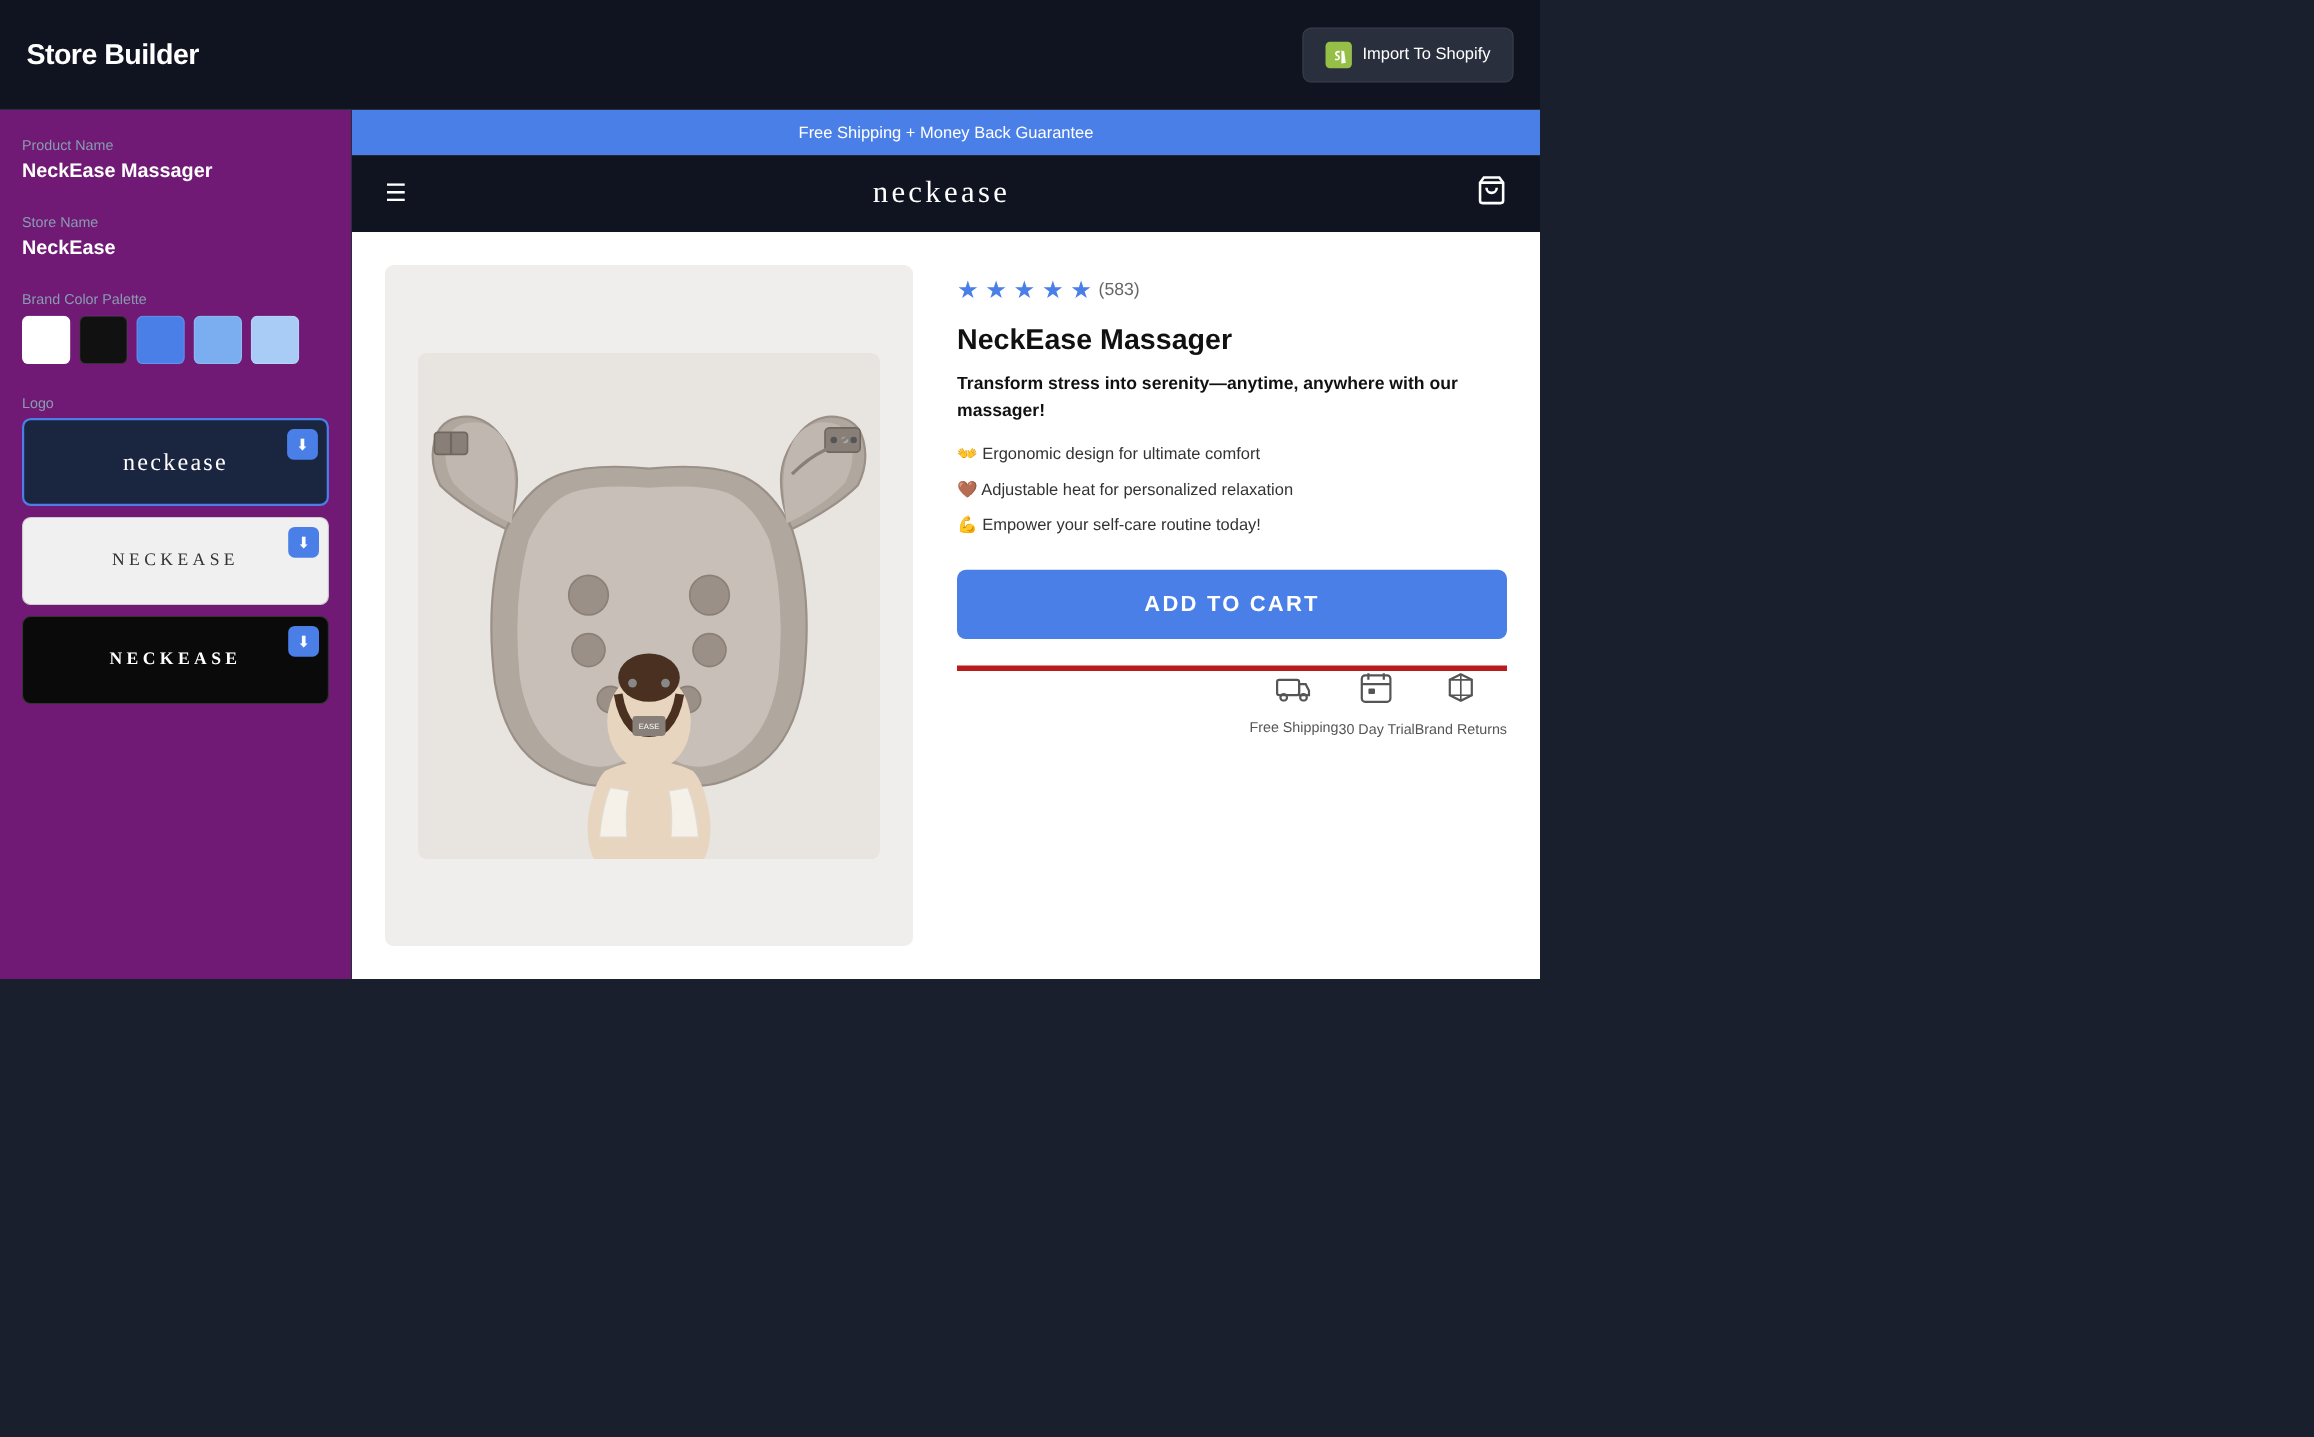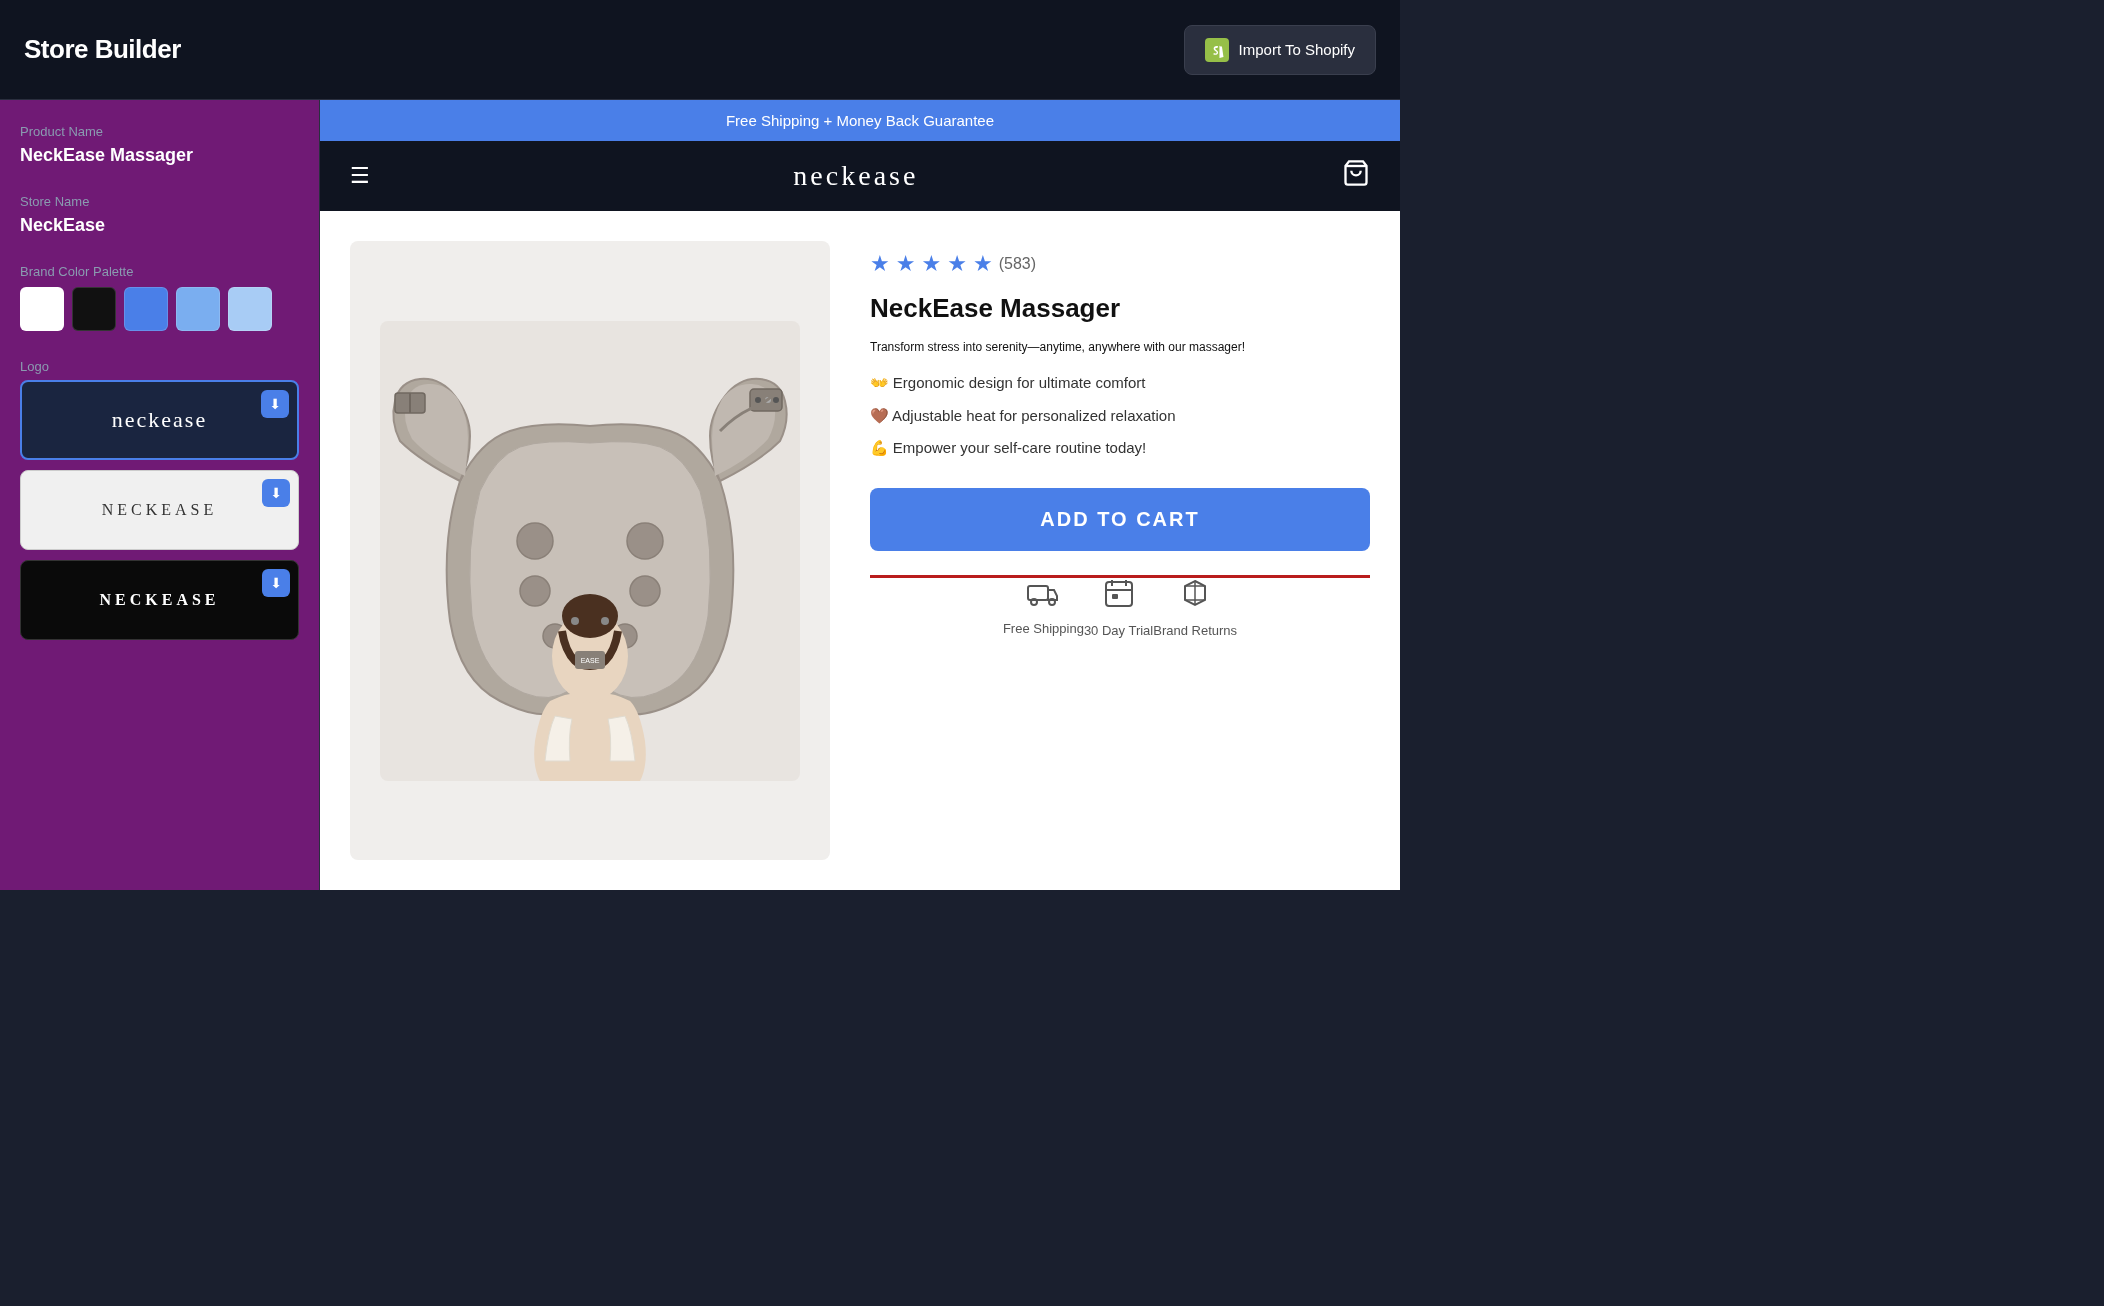--- a/index.html
+++ b/index.html
@@ -188,41 +188,41 @@
     .product-details { flex: 1; padding-top: 10px; }
     .stars-row {
       display: flex;
       align-items: center;
       gap: 6px;
       margin-bottom: 16px;
     }
     .star { color: #4a7fe8; font-size: 22px; }
     .review-count { color: #666; font-size: 16px; }
     .product-title { font-size: 26px; font-weight: 700; color: #111; margin-bottom: 14px; }
-    .product-tagline { font-size: 12px; font-weight: 400; color: #111; margin-bottom: 16px; line-height: 1.5; }
+    .product-tagline { font-size: 16px; font-weight: 700; color: #111; margin-bottom: 16px; line-height: 1.5; }
     .product-features { list-style: none; margin-bottom: 28px; }
     .product-features li { font-size: 15px; color: #333; margin-bottom: 10px; line-height: 1.5; }
     .add-to-cart-btn {
       width: 100%;
       background: #4a7fe8;
       color: #ffffff;
       border: none;
       border-radius: 8px;
       padding: 20px;
       font-size: 20px;
       font-weight: 700;
       letter-spacing: 2px;
       cursor: pointer;
       margin-bottom: 24px;
       text-transform: uppercase;
     }
     .product-badges {
       display: flex;
-      justify-content: center;
-      border-top: 3px solid #b91c1c;
+      justify-content: flex-end;
+      border-top: 5px solid #b91c1c;
     }
     .badge-item {
       display: flex;
       flex-direction: column;
       align-items: center;
       gap: 8px;
     }
     .badge-icon { font-size: 28px; }
     .badge-label { font-size: 13px; color: #555; font-weight: 500; }
   </style>

